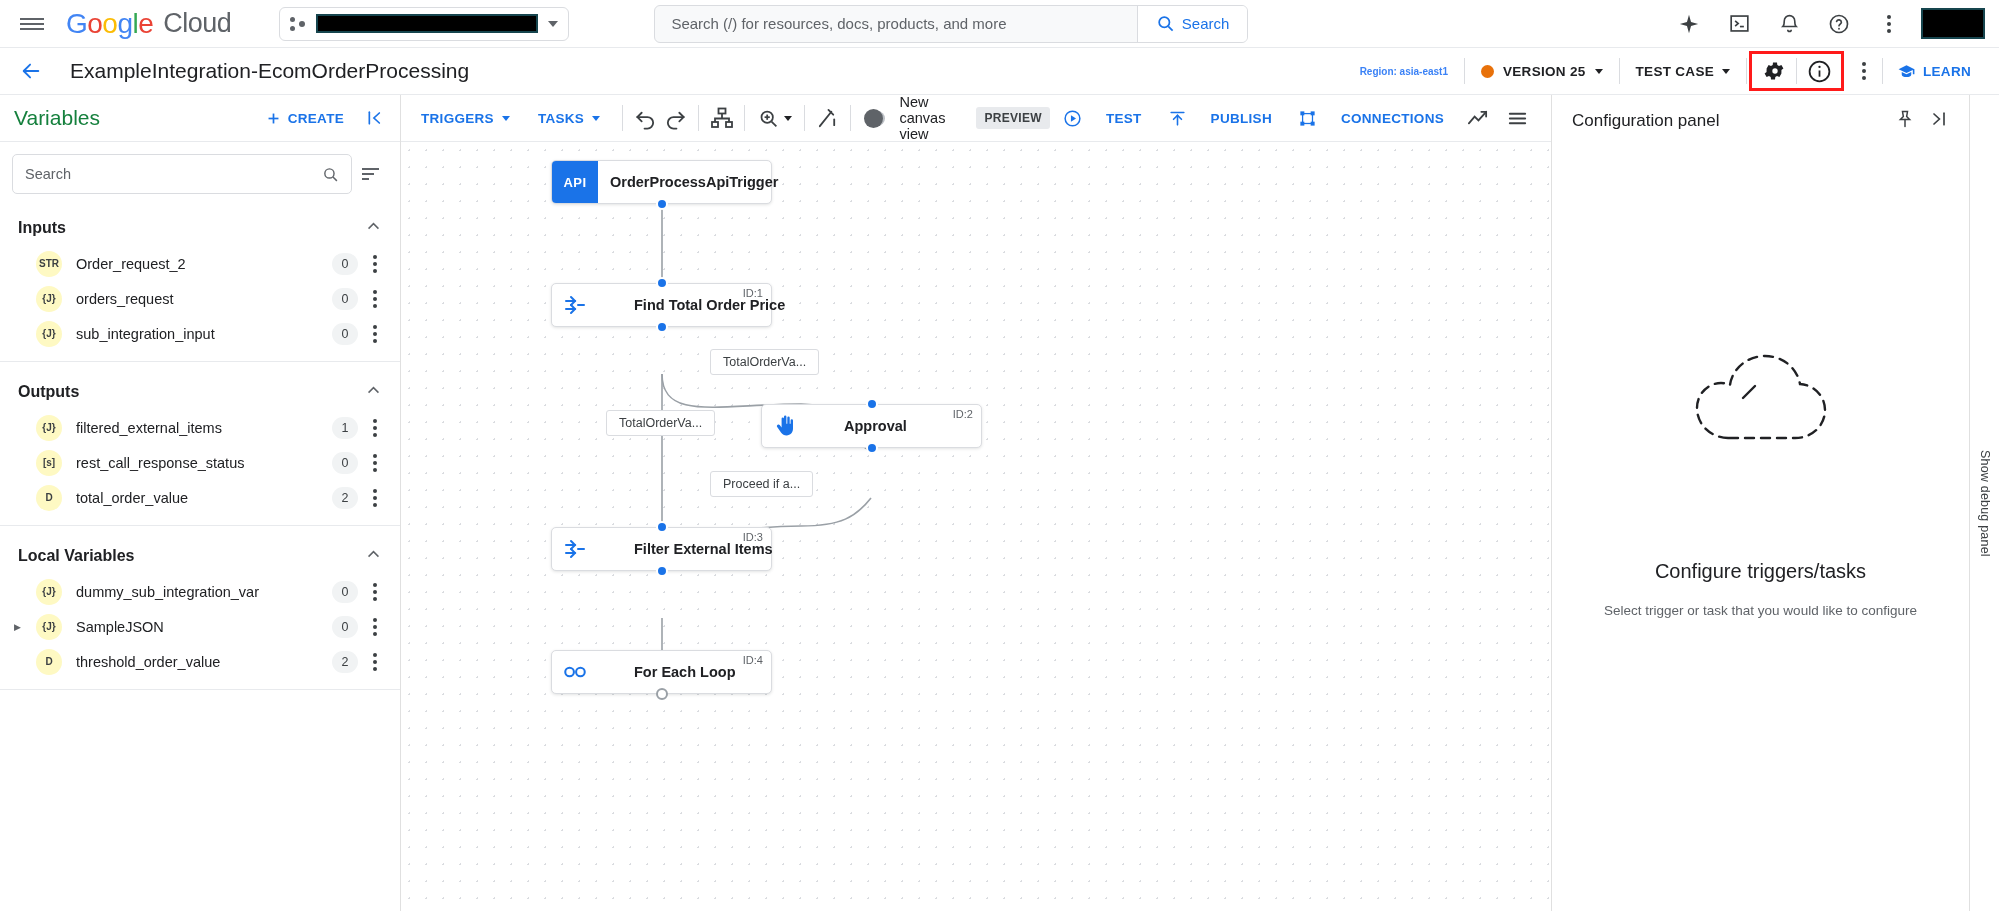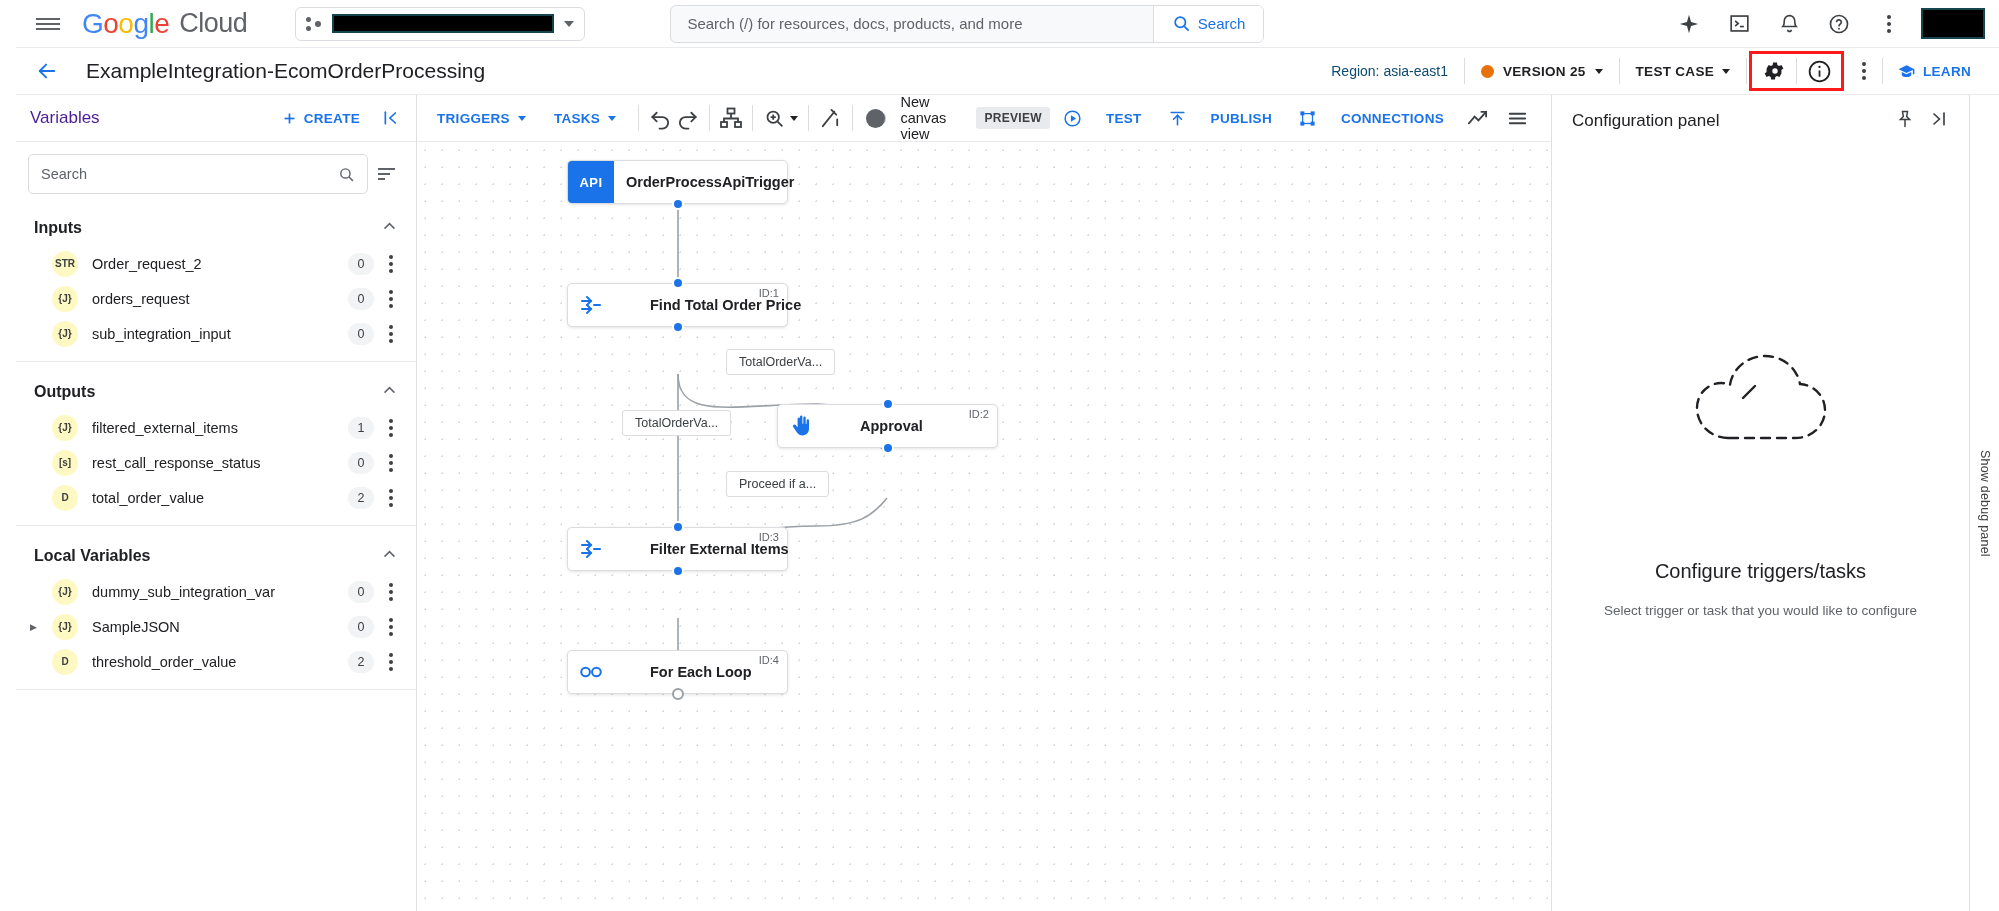--- a/index.html
+++ b/index.html
@@ -2,21 +2,21 @@
 <html><head>
 <meta charset="utf-8">
 <style>
   * { box-sizing: border-box; margin: 0; padding: 0; }
   html, body {
     width: 1999px; height: 911px;
     font-family: "Liberation Sans", sans-serif;
     background: #fff; color: #202124;
     overflow: hidden;
   }
-  .app { position: relative; width: 1999px; height: 911px; display: flex; flex-direction: column; padding-left: 16px; }
+  .app { position: relative; width: 1999px; height: 911px; display: flex; flex-direction: column; }
 
   
   .topbar {
     height: 48px; min-height: 48px; display: flex; align-items: center;
     background: #fff; border-bottom: 1px solid #e8eaed; padding: 0 8px;
   }
   .hamburger { width: 48px; height: 48px; display: flex; align-items: center; justify-content: center; cursor: pointer; }
   .hamburger span { display: block; width: 24px; height: 2px; background: #5f6368; margin: 3px 0; }
   .gc-logo { display: flex; align-items: center; margin-left: 10px; font-size: 28px; letter-spacing: -0.5px; }
   .gc-logo .g1 { color: #4285f4; } .gc-logo .o1 { color: #ea4335; }
@@ -58,38 +58,38 @@
   .dots-v i { width: 4px; height: 4px; border-radius: 50%; background: #3c4043; display: block; }
 
   
   .pagehdr {
     height: 47px; min-height: 47px; display: flex; align-items: center;
     border-bottom: 1px solid #e8eaed; padding: 0 14px; background: #fff;
   }
   .backarrow { width: 34px; height: 34px; display: flex; align-items: center; justify-content: center; color: #1a73e8; font-size: 22px; cursor: pointer; }
   .pagetitle { font-size: 21px; color: #202124; margin-left: 22px; white-space: nowrap; }
   .hdr-right { margin-left: auto; display: flex; align-items: center; height: 100%; }
-  .region-txt { font-size: 14px; color: #0c4a6e; padding-right: 16px; }
+  .region-txt { font-size: 10px; color: #3b82f6; padding-right: 16px; font-weight: bold; }
   .vsep { width: 1px; height: 26px; background: #dadce0; }
   .ver-btn { display: flex; align-items: center; gap: 9px; padding: 0 16px; cursor: pointer; }
   .ver-dot { width: 13px; height: 13px; border-radius: 50%; background: #e8710a; }
   .ver-lbl { font-size: 13.5px; font-weight: bold; letter-spacing: .3px; color: #202124; }
   .tc-btn { display: flex; align-items: center; gap: 8px; padding: 0 16px; cursor: pointer; font-size: 13.5px; font-weight: bold; letter-spacing: .3px; }
   .caret-sm { width: 0; height: 0; border-left: 4.5px solid transparent; border-right: 4.5px solid transparent; border-top: 5.5px solid #202124; }
   .redbox { border: 3px solid #ff1a1a; display: flex; align-items: center; height: 40px; margin: 0 2px; }
   .redbox .ticon { width: 44px; }
   .learn-btn { display: flex; align-items: center; gap: 7px; color: #1a73e8; font-size: 13.5px; font-weight: bold; letter-spacing: .3px; padding: 0 14px; cursor: pointer; }
 
   
   .body { flex: 1; display: flex; min-height: 0; position: relative; }
 
   
   .sidebar { width: 401px; min-width: 401px; border-right: 1px solid #e0e0e0; display: flex; flex-direction: column; background: #fff; }
   .sb-head { height: 47px; min-height: 47px; display: flex; align-items: center; padding: 0 14px; border-bottom: 1px solid #e8eaed; }
-  .sb-title { font-size: 17px; color: #4c1d95; }
+  .sb-title { font-size: 21px; color: #15803d; }
   .sb-create { margin-left: auto; color: #1a73e8; font-size: 13.5px; font-weight: bold; letter-spacing: .3px; display: flex; align-items: center; gap: 6px; cursor: pointer; }
   .sb-collapse { color: #1a73e8; margin-left: 22px; font-size: 17px; cursor: pointer; display: flex; align-items: center; }
   .sb-searchrow { display: flex; align-items: center; padding: 12px 12px 10px 12px; gap: 10px; }
   .sb-search { flex: 1; height: 40px; border: 1px solid #dadce0; border-radius: 5px; display: flex; align-items: center; padding: 0 12px; }
   .sb-search input { border: 0; outline: 0; flex: 1; font-size: 14.5px; color: #3c4043; font-family: inherit; background: transparent; }
   .sb-search input::placeholder { color: #5f6368; }
   .sort-icon { width: 26px; display: flex; flex-direction: column; gap: 3px; cursor: pointer; align-items: flex-start; }
   .sort-icon i { height: 2px; background: #5f6368; display: block; }
   .sort-icon i:nth-child(1) { width: 17px; } .sort-icon i:nth-child(2) { width: 12px; } .sort-icon i:nth-child(3) { width: 7px; }
 

